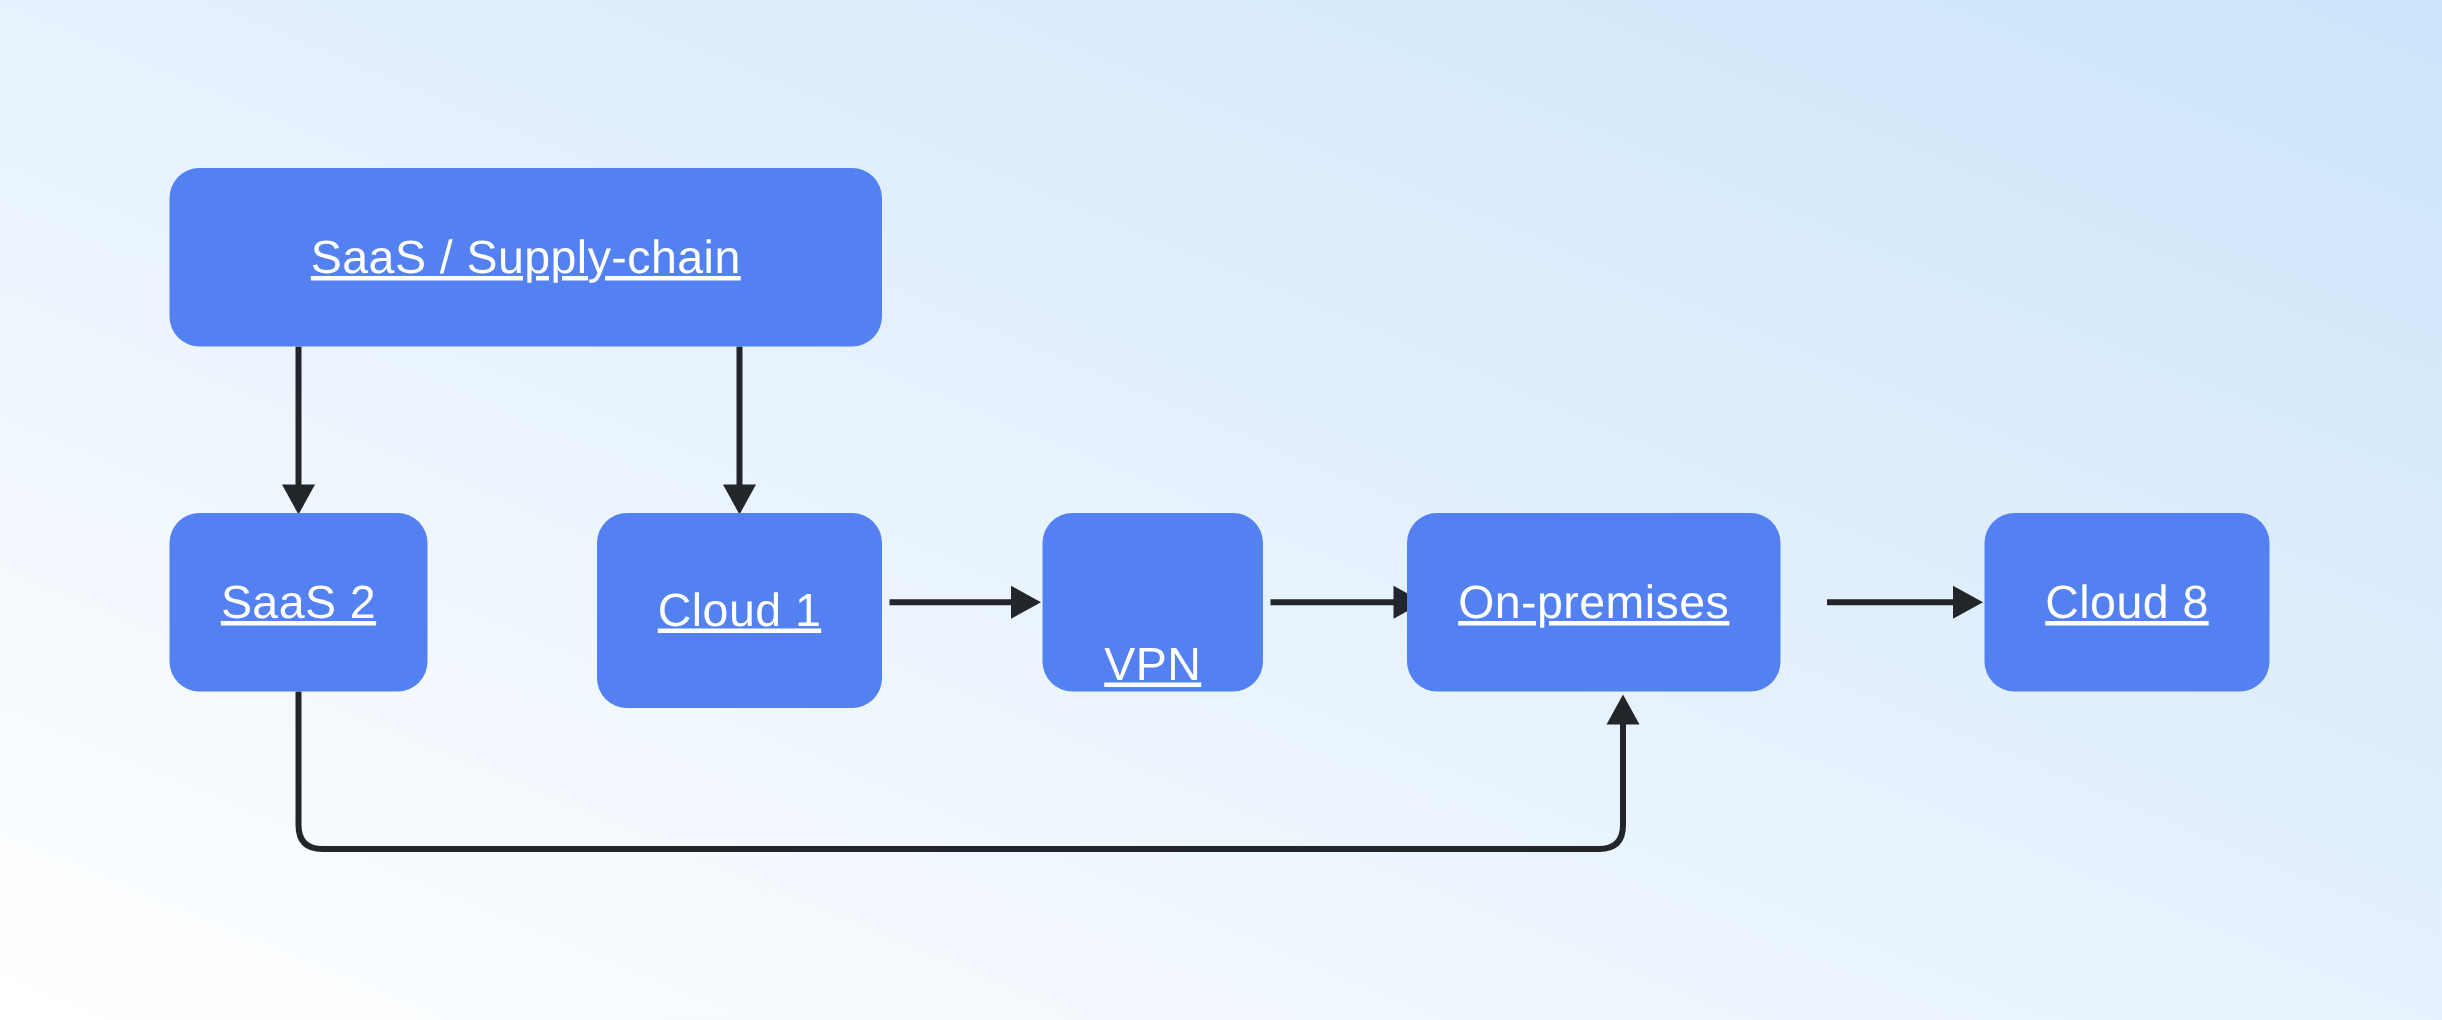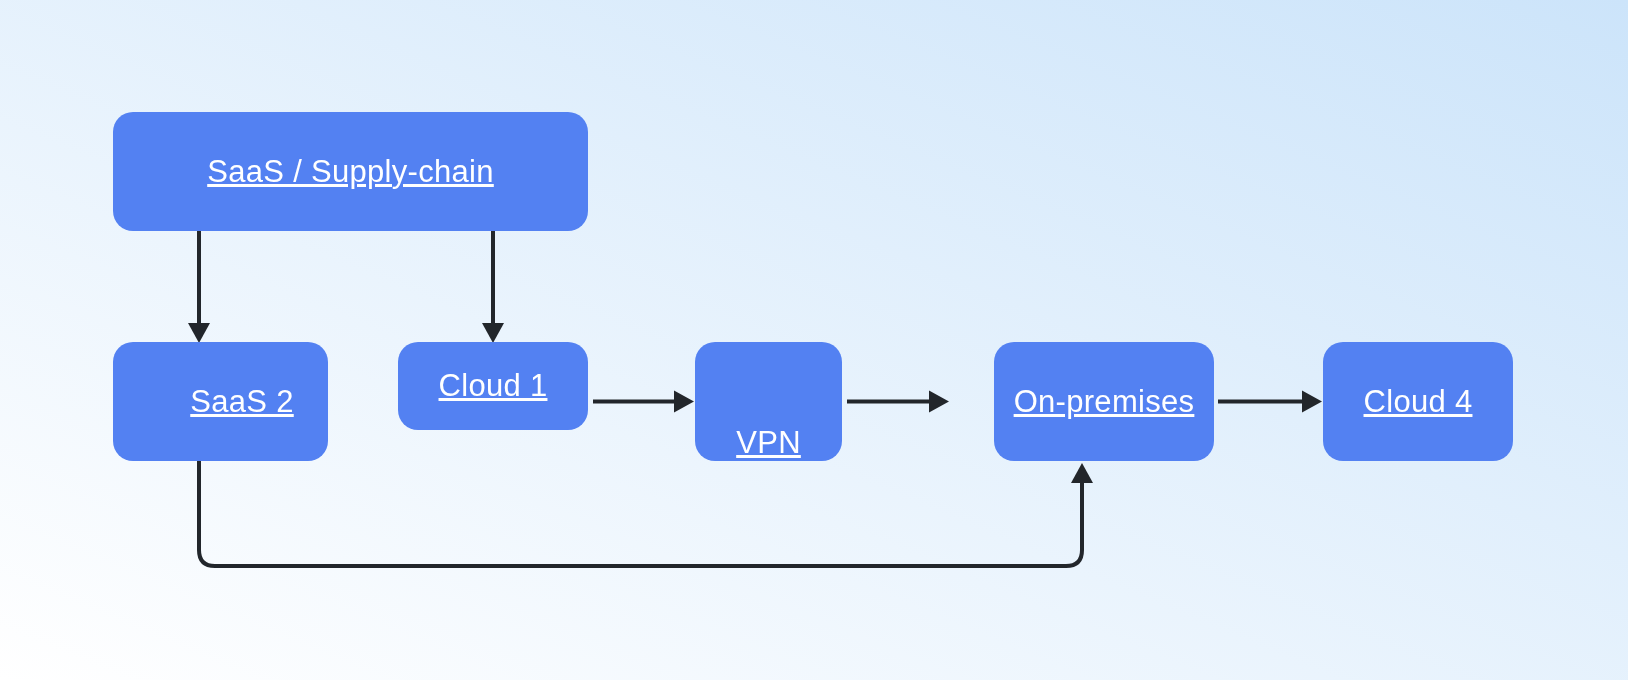--- a/index.html
+++ b/index.html
@@ -59,29 +59,29 @@
       </g>
       <g>
         <path d="M 199 461 L 199 550 Q 199 566 215 566 L 1066 566 Q 1082 566 1082 550 L 1082 479" fill="none" stroke="#22262b" stroke-width="4"></path>
         <polygon points="1071,483 1093,483 1082,463" fill="#22262b"></polygon>
       </g>
     </svg>
   <div id="nodes-layer">
       <div class="node" style="left: 113px; top: 112px; width: 475px; height: 119px; background: rgb(83, 129, 242);">
         <span style="color: rgb(255, 255, 255);">SaaS / Supply-chain</span>
       </div>
-      <div class="node" style="left: 113px; top: 342px; width: 172px; height: 119px; background: rgb(83, 129, 242); padding-left: 43px;">
+      <div class="node" style="left: 113px; top: 342px; width: 172px; height: 119px; background: rgb(83, 129, 242);">
         <span style="color: rgb(255, 255, 255);">SaaS 2</span>
       </div>
-      <div class="node" style="left: 398px; top: 342px; width: 190px; height: 88px; background: rgb(83, 129, 242);">
+      <div class="node" style="left: 398px; top: 342px; width: 190px; height: 130px; background: rgb(83, 129, 242);">
         <span style="color: rgb(255, 255, 255);">Cloud 1</span>
       </div>
       <div class="node" style="left: 695px; top: 342px; width: 147px; height: 119px; background: rgb(83, 129, 242); align-items: flex-end;">
         <span style="color: rgb(255, 255, 255);">VPN</span>
       </div>
-      <div class="node" style="left: 994px; top: 342px; width: 220px; height: 119px; background: rgb(83, 129, 242);">
+      <div class="node" style="left: 938px; top: 342px; width: 249px; height: 119px; background: rgb(83, 129, 242);">
         <span style="color: rgb(255, 255, 255);">On-premises</span>
       </div>
       <div class="node" style="left: 1323px; top: 342px; width: 190px; height: 119px; background: rgb(83, 129, 242);">
-        <span style="color: rgb(255, 255, 255);">Cloud 4</span>
+        <span style="color: rgb(255, 255, 255);">Cloud 8</span>
       </div>
     </div>
 </div>
 
 </body></html>

